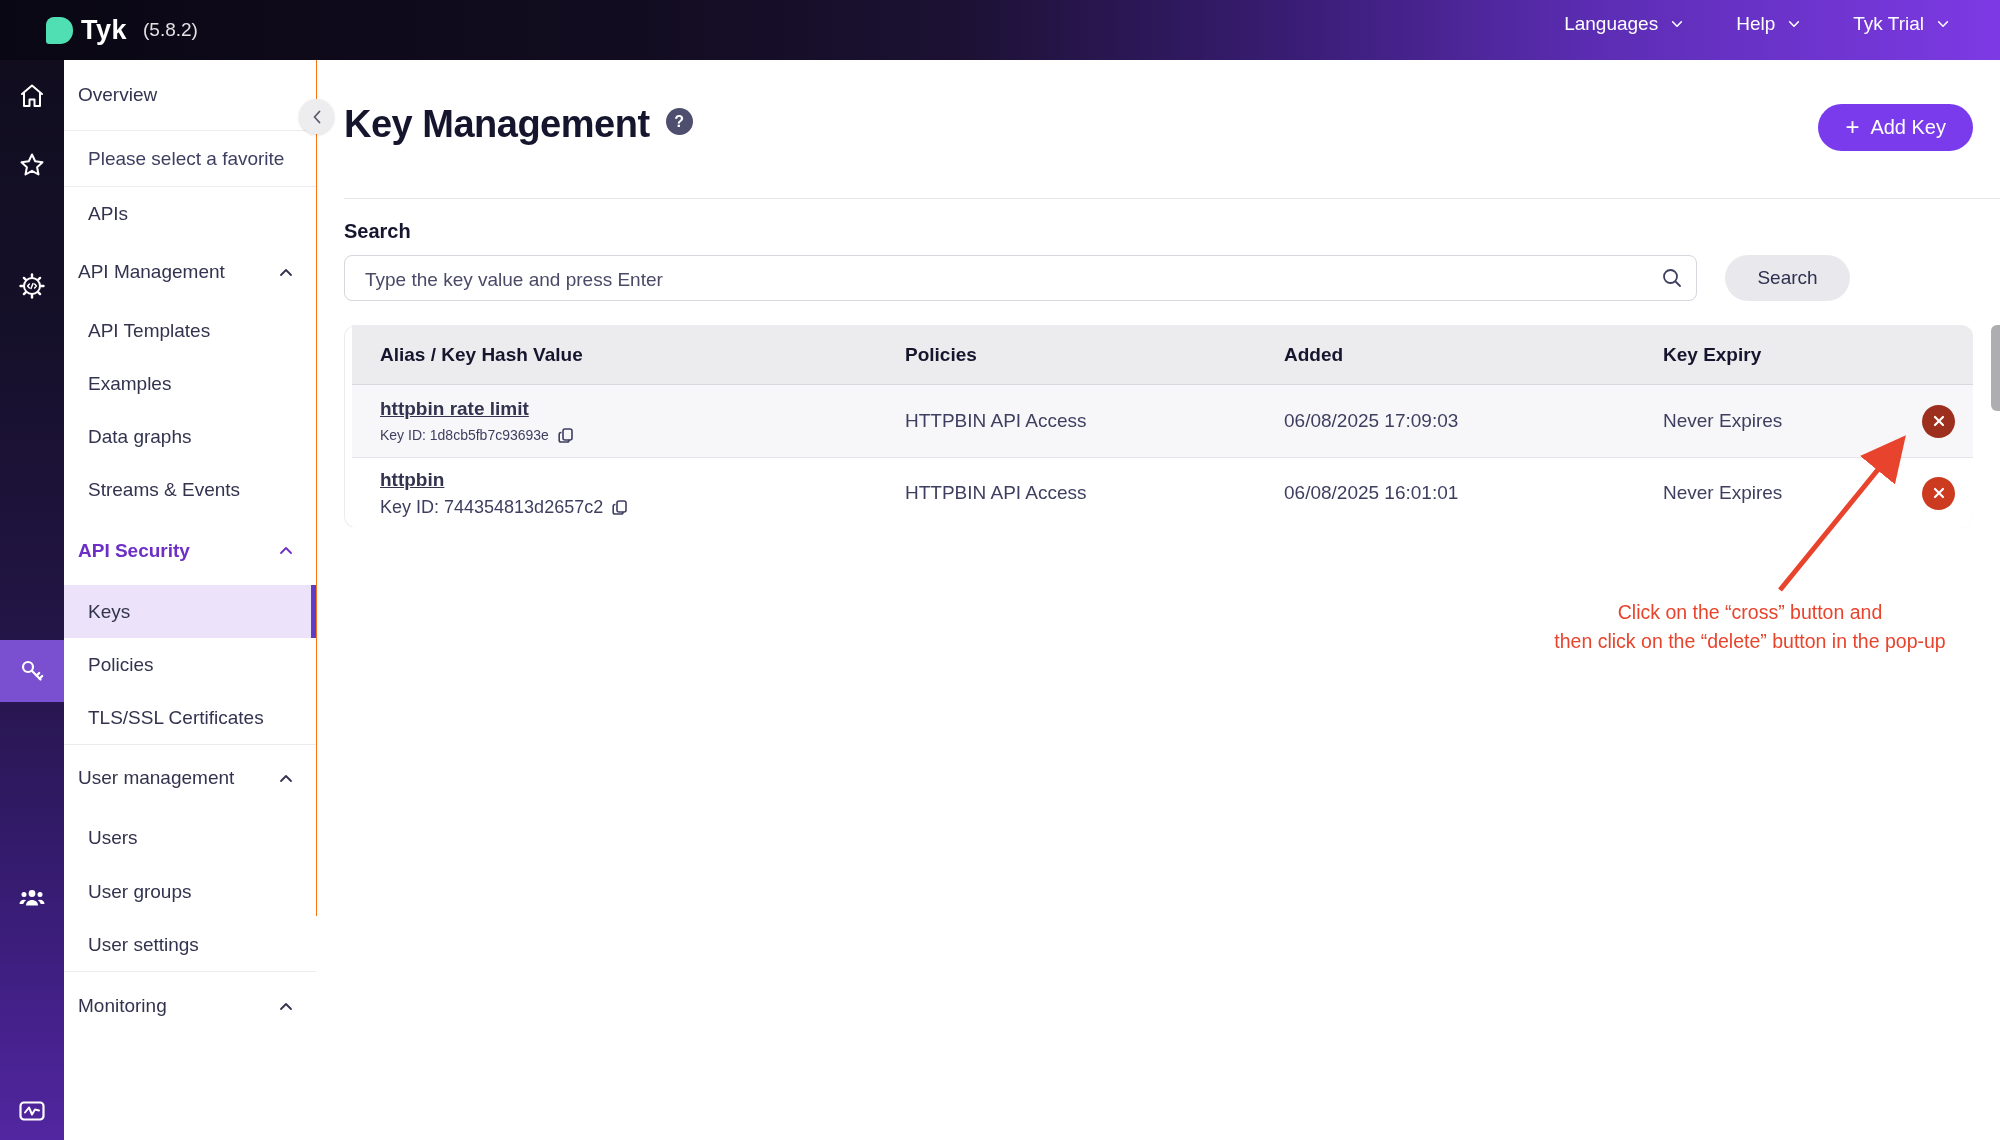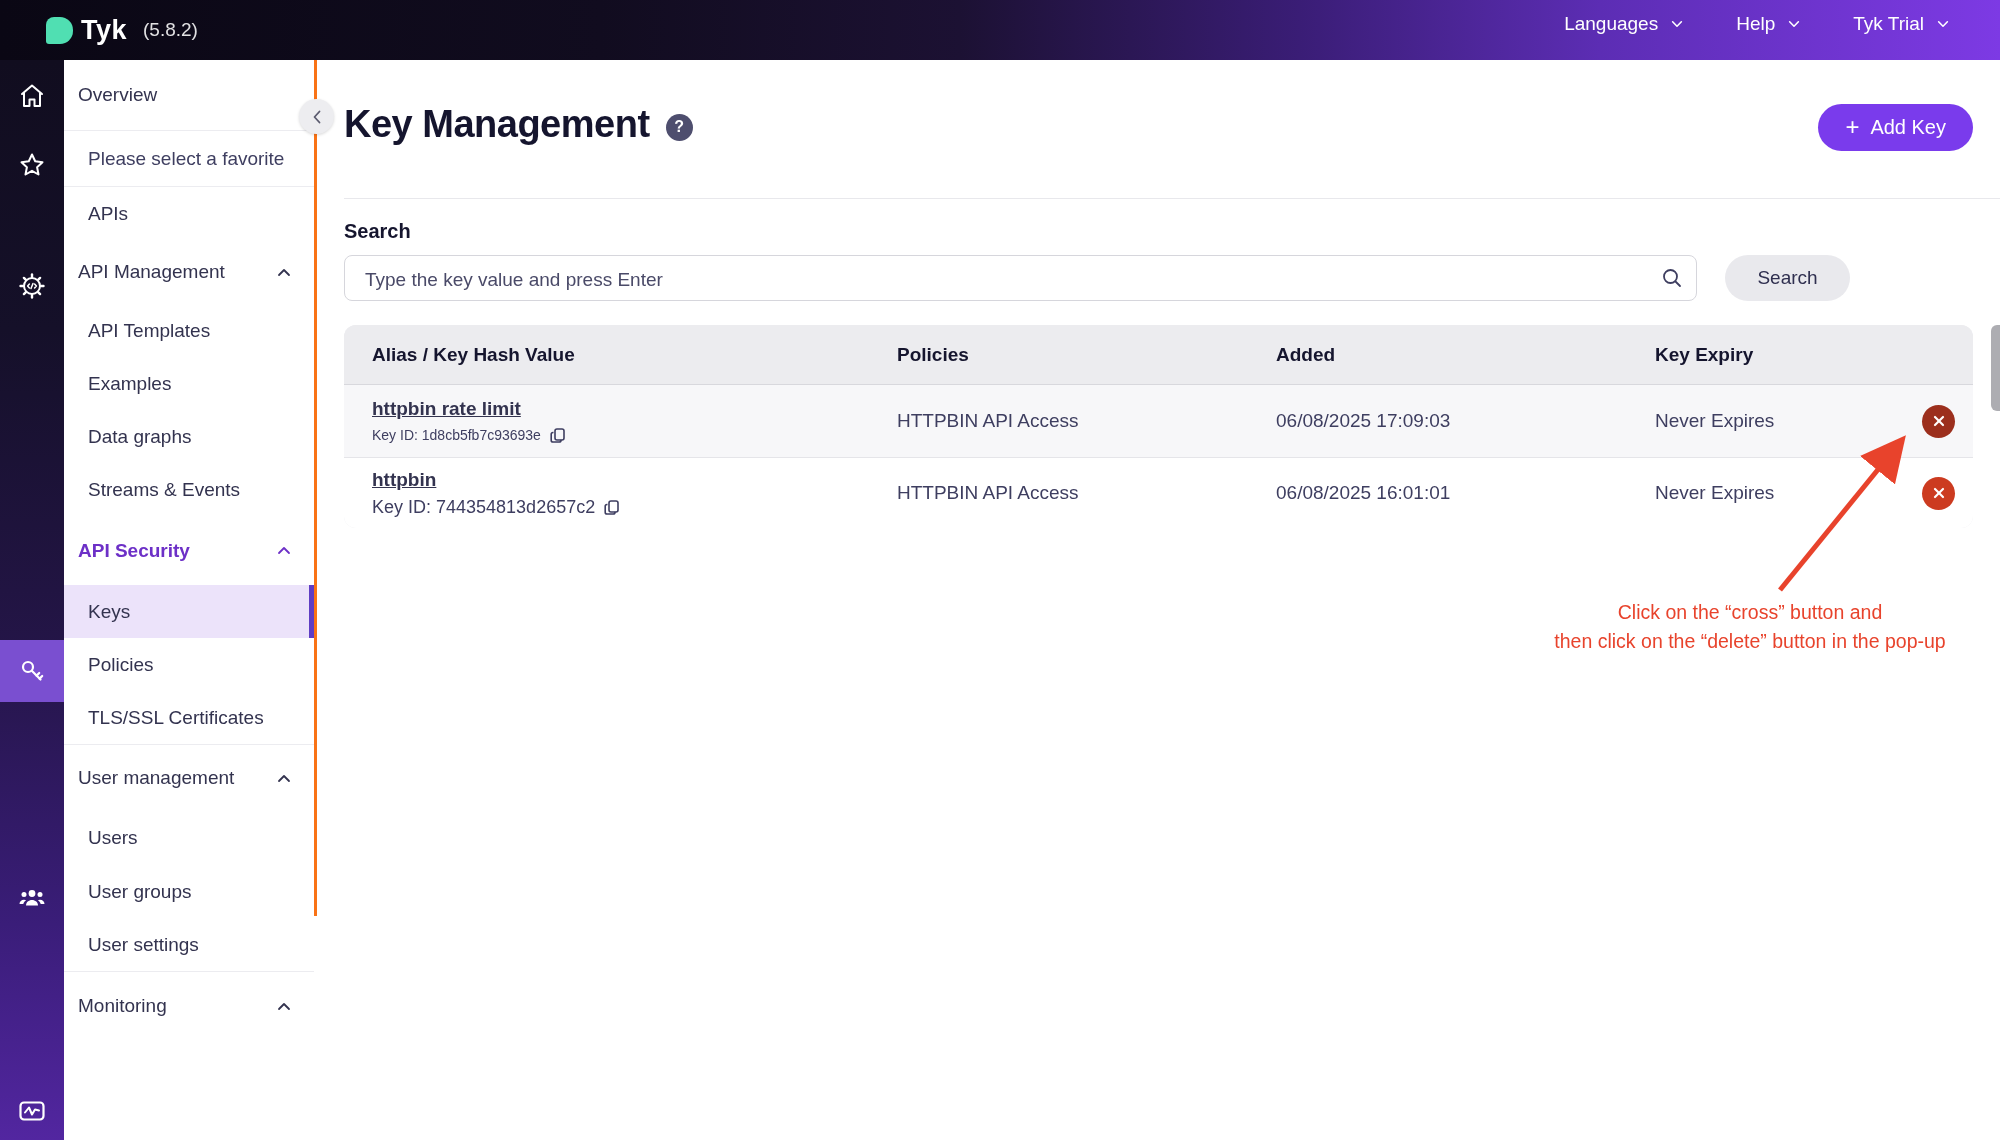--- a/index.html
+++ b/index.html
@@ -21,38 +21,38 @@
 
   
   .rail { position:absolute; left:0; top:60px; width:64px; height:1080px;
     background:linear-gradient(180deg,#110d1f 0%,#151029 25%,#241548 55%,#3a1d79 80%,#5226a0 100%); }
   .rail-icon { position:absolute; left:0; width:64px; height:28px;
     display:flex; align-items:center; justify-content:center; cursor:pointer; }
   .rail-hl { position:absolute; left:0; top:580px; width:64px; height:62px; background:#7a4fd0; }
 
   
   .sidebar { position:absolute; left:64px; top:60px; width:253px; height:856px;
-    background:#fff; border-right:3px solid #f97316; }
+    background:#fff; border-right:1px solid #f97316; }
   .sb-item { display:flex; align-items:center; font-size:19px; color:#33334f;
     padding-left:14px; position:relative; cursor:pointer; }
   .sb-sub { padding-left:24px; }
   .sb-div { border-bottom:1px solid #ececf0; }
   .sb-sec { font-weight:500; }
   .sb-chev { position:absolute; right:22px; width:16px; height:11px; color:#33334f; }
   .sb-purple { color:#6d30c7; font-weight:700; }
   .sb-purple .sb-chev { color:#6d30c7; }
   .sb-selected { background:#ece3fa; border-right:5px solid #5f3dc4; }
   .sb-italic { color:#3e3e60; font-size:19px; }
   .collapse-btn { position:absolute; left:299px; top:99px; width:35px; height:35px;
     border-radius:50%; background:#ededf0; box-shadow:0 1px 3px rgba(0,0,0,.15);
     display:flex; align-items:center; justify-content:center; cursor:pointer; z-index:5; }
 
   
   .main { position:absolute; left:317px; top:60px; width:1683px; height:1080px; background:#fff; }
-  .title-row { position:absolute; left:27px; top:43px; display:flex; align-items:center; gap:16px; }
+  .title-row { position:absolute; left:27px; top:43px; display:flex; gap:16px; }
   .page-title { font-size:38px; font-weight:800; color:#15152e; letter-spacing:-.5px; }
   .help-badge { width:27px; height:27px; border-radius:50%; background:#4e4e6e; color:#fff;
     font-size:16px; font-weight:700; display:flex; align-items:center; justify-content:center;
     margin-top:5px; cursor:pointer; }
   .add-key-btn { position:absolute; right:27px; top:44px; height:47px; border:none;
     background:#7a3bec; color:#fff; font-size:20px; font-family:inherit;
     border-radius:24px; padding:0 27px; display:flex; align-items:center; gap:11px; cursor:pointer; }
   .plus-glyph { font-size:24px; font-weight:400; line-height:1; margin-top:-2px; }
   .head-div { position:absolute; left:27px; right:0; top:138px; border-top:1px solid #e8e8ec; }
 
@@ -62,21 +62,21 @@
     font-size:19px; color:#2f2f4f; padding:4px 48px 0 20px; font-family:inherit; outline:none; background:#fff; }
   .search-input::placeholder { color:#4a4a68; opacity:1; }
   .search-mag { position:absolute; right:14px; top:12px; }
   .search-btn { position:absolute; left:1408px; top:195px; width:125px; height:46px;
     background:#e9e9ed; border:none; border-radius:24px; font-size:19px; color:#2f2f4f;
     font-family:inherit; cursor:pointer; }
 
   
   .kcard { position:absolute; left:27px; top:265px; width:1629px; height:203px;
     border-radius:12px; overflow:hidden; box-shadow:0 0 0 1px #ececef inset; }
-  .krow { display:flex; align-items:center; }
+  .krow { display:flex; align-items:center;margin-left:8px; }
   .khead { height:60px; background:#ececef; border-bottom:1px solid #d8d8dd;
     font-size:19px; font-weight:700; color:#15152e; }
   .kr1 { height:73px; background:#f7f7f9; border-bottom:1px solid #e5e5e9; }
   .kr2 { height:70px; background:#ffffff; }
   .col-alias { width:553px; padding-left:28px; }
   .col-policy { width:379px; }
   .col-added { width:379px; }
   .col-expiry { width:240px; }
   .col-action { flex:1; display:flex; justify-content:flex-end; padding-right:18px; }
   .cell-text { font-size:19px; color:#3e3e60; }

